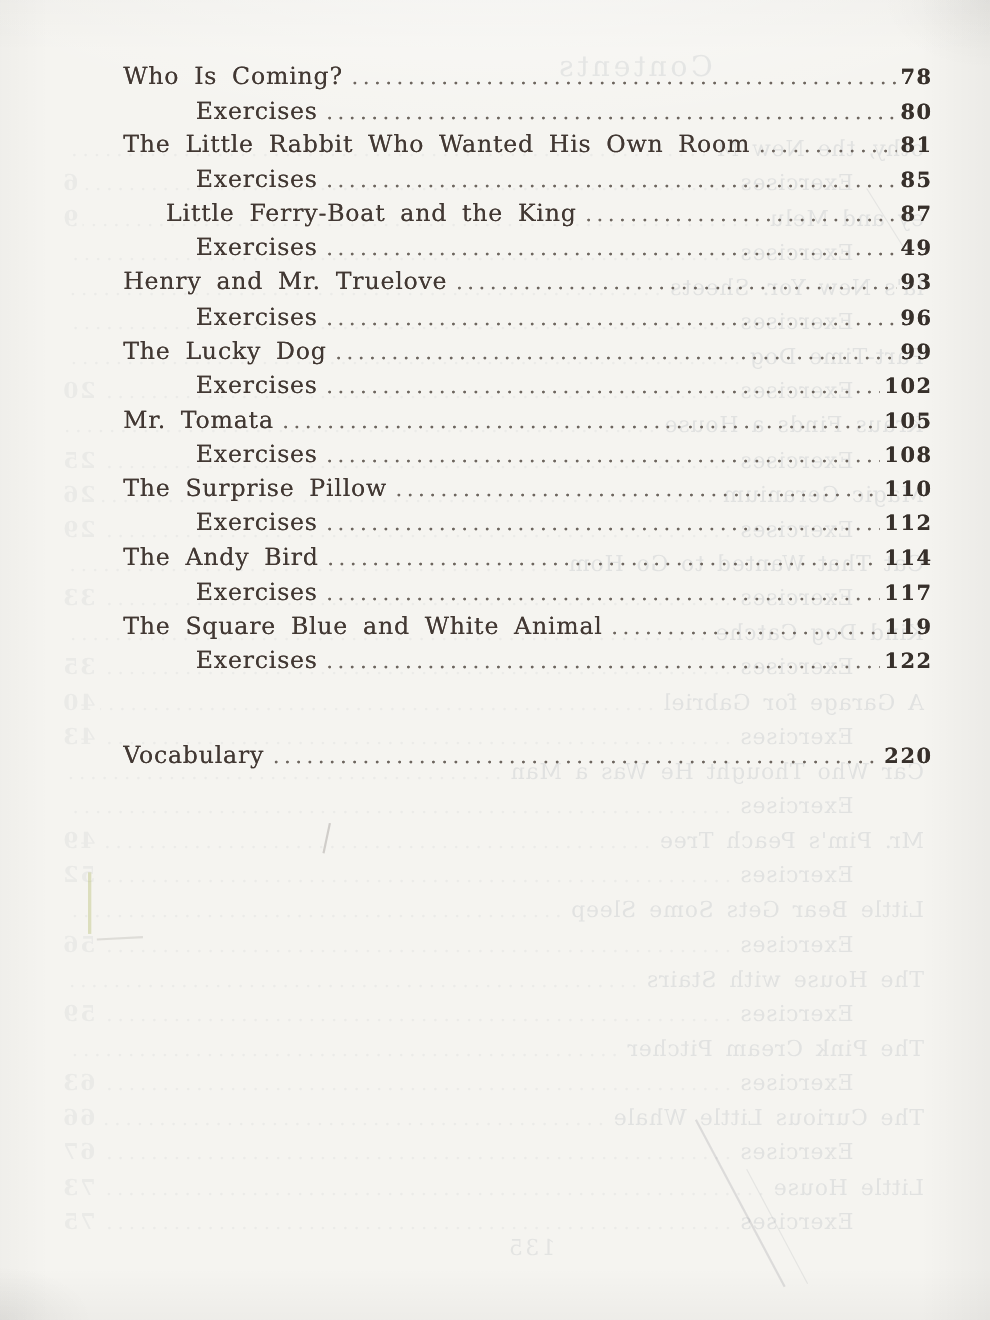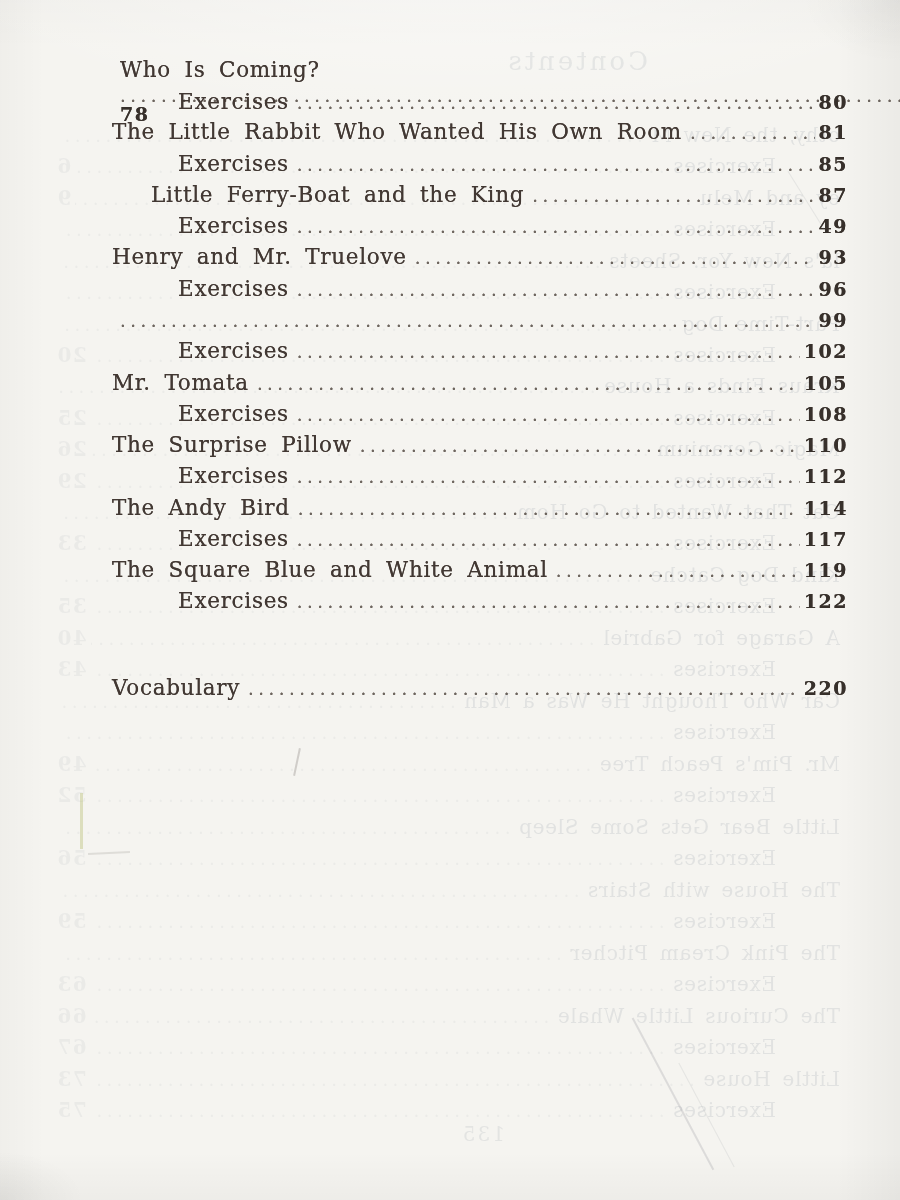--- a/index.html
+++ b/index.html
@@ -239,21 +239,21 @@
         <div class="row ind" style="top: 1099px;">
           <span class="lbl">Exercises</span>
           <span class="dots"></span>
           <span class="num">75</span>
         </div>
       </div>
     <div class="ghost-pagenum">135</div>
   </div>
 
   <div id="toc-main">
-      <div class="row" style="top: 58px; flex-direction: column;">
+      <div class="row" style="top: 58px;">
         <span class="lbl">Who Is Coming?</span>
         <span class="dots"></span>
         <span class="num">78</span>
       </div>
       <div class="row ind" style="top: 90px;">
         <span class="lbl">Exercises</span>
         <span class="dots"></span>
         <span class="num">80</span>
       </div>
       <div class="row" style="top: 120px;">
@@ -280,20 +280,21 @@
         <span class="lbl">Henry and Mr. Truelove</span>
         <span class="dots"></span>
         <span class="num">93</span>
       </div>
       <div class="row ind" style="top: 277px;">
         <span class="lbl">Exercises</span>
         <span class="dots"></span>
         <span class="num">96</span>
       </div>
       <div class="row" style="top: 308px;">
+        <span class="lbl">The Lucky Dog</span>
         <span class="dots"></span>
         <span class="num">99</span>
       </div>
       <div class="row ind" style="top: 339px;">
         <span class="lbl">Exercises</span>
         <span class="dots"></span>
         <span class="num">102</span>
       </div>
       <div class="row" style="top: 371px;">
         <span class="lbl">Mr. Tomata</span>

